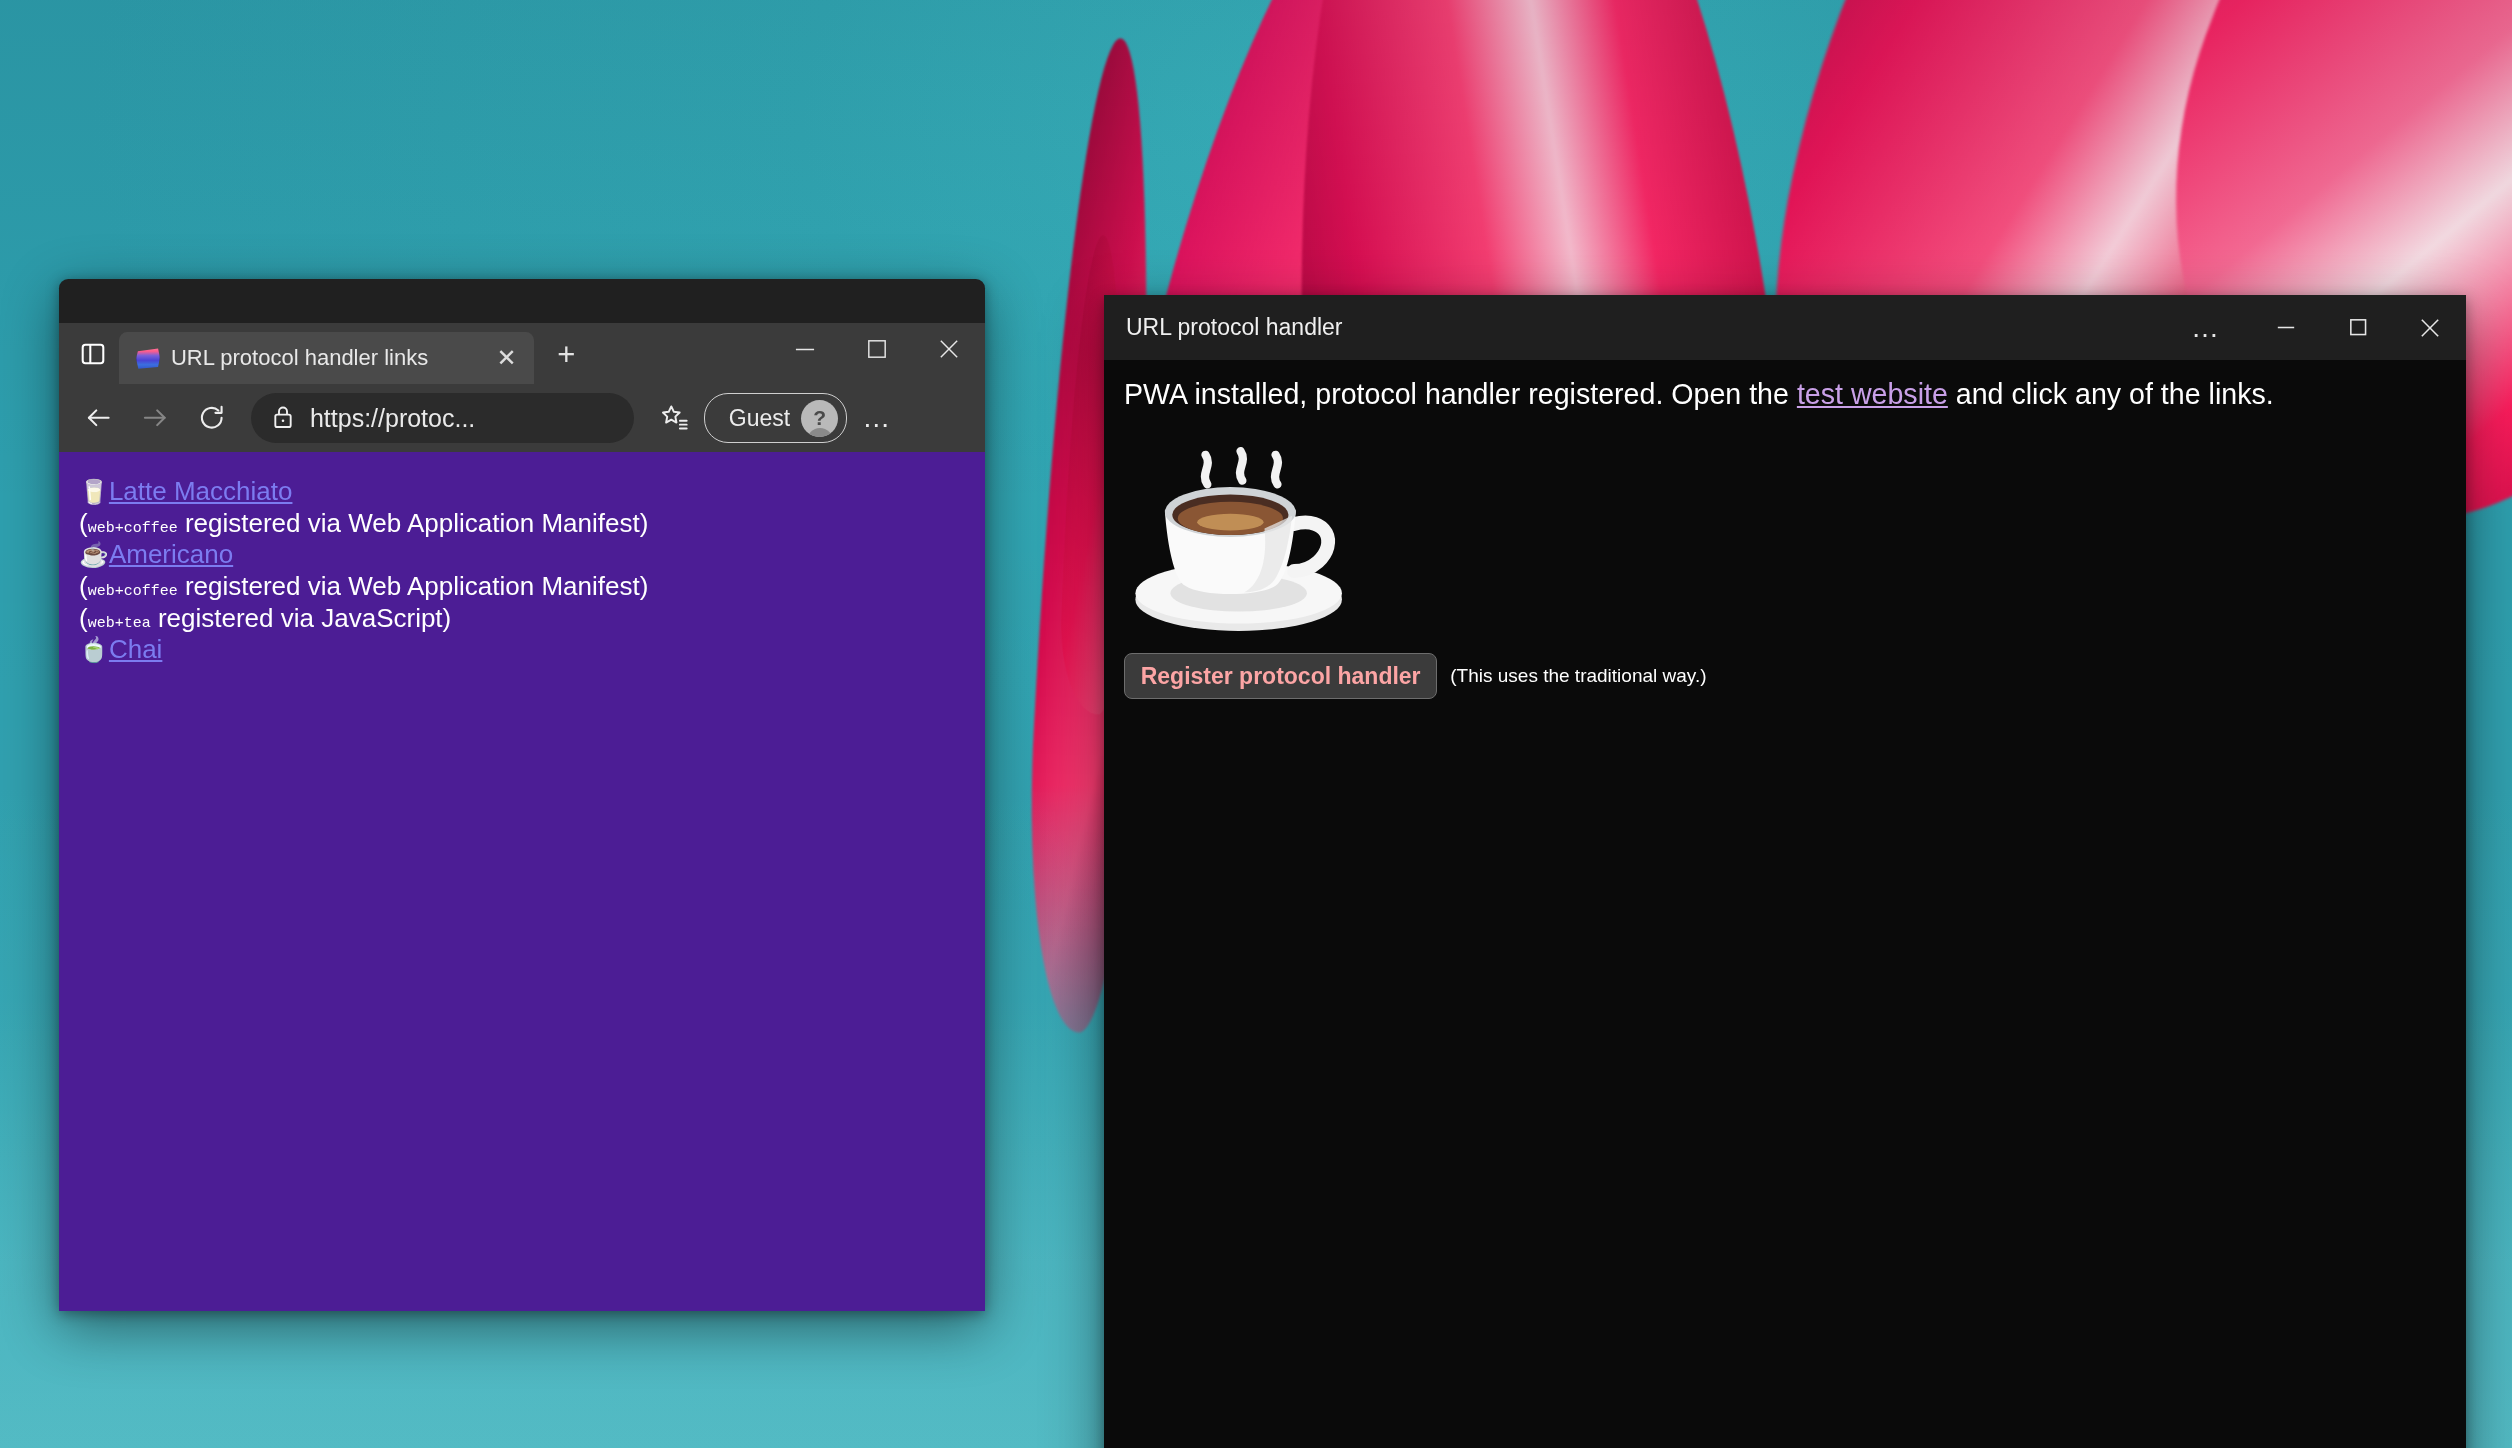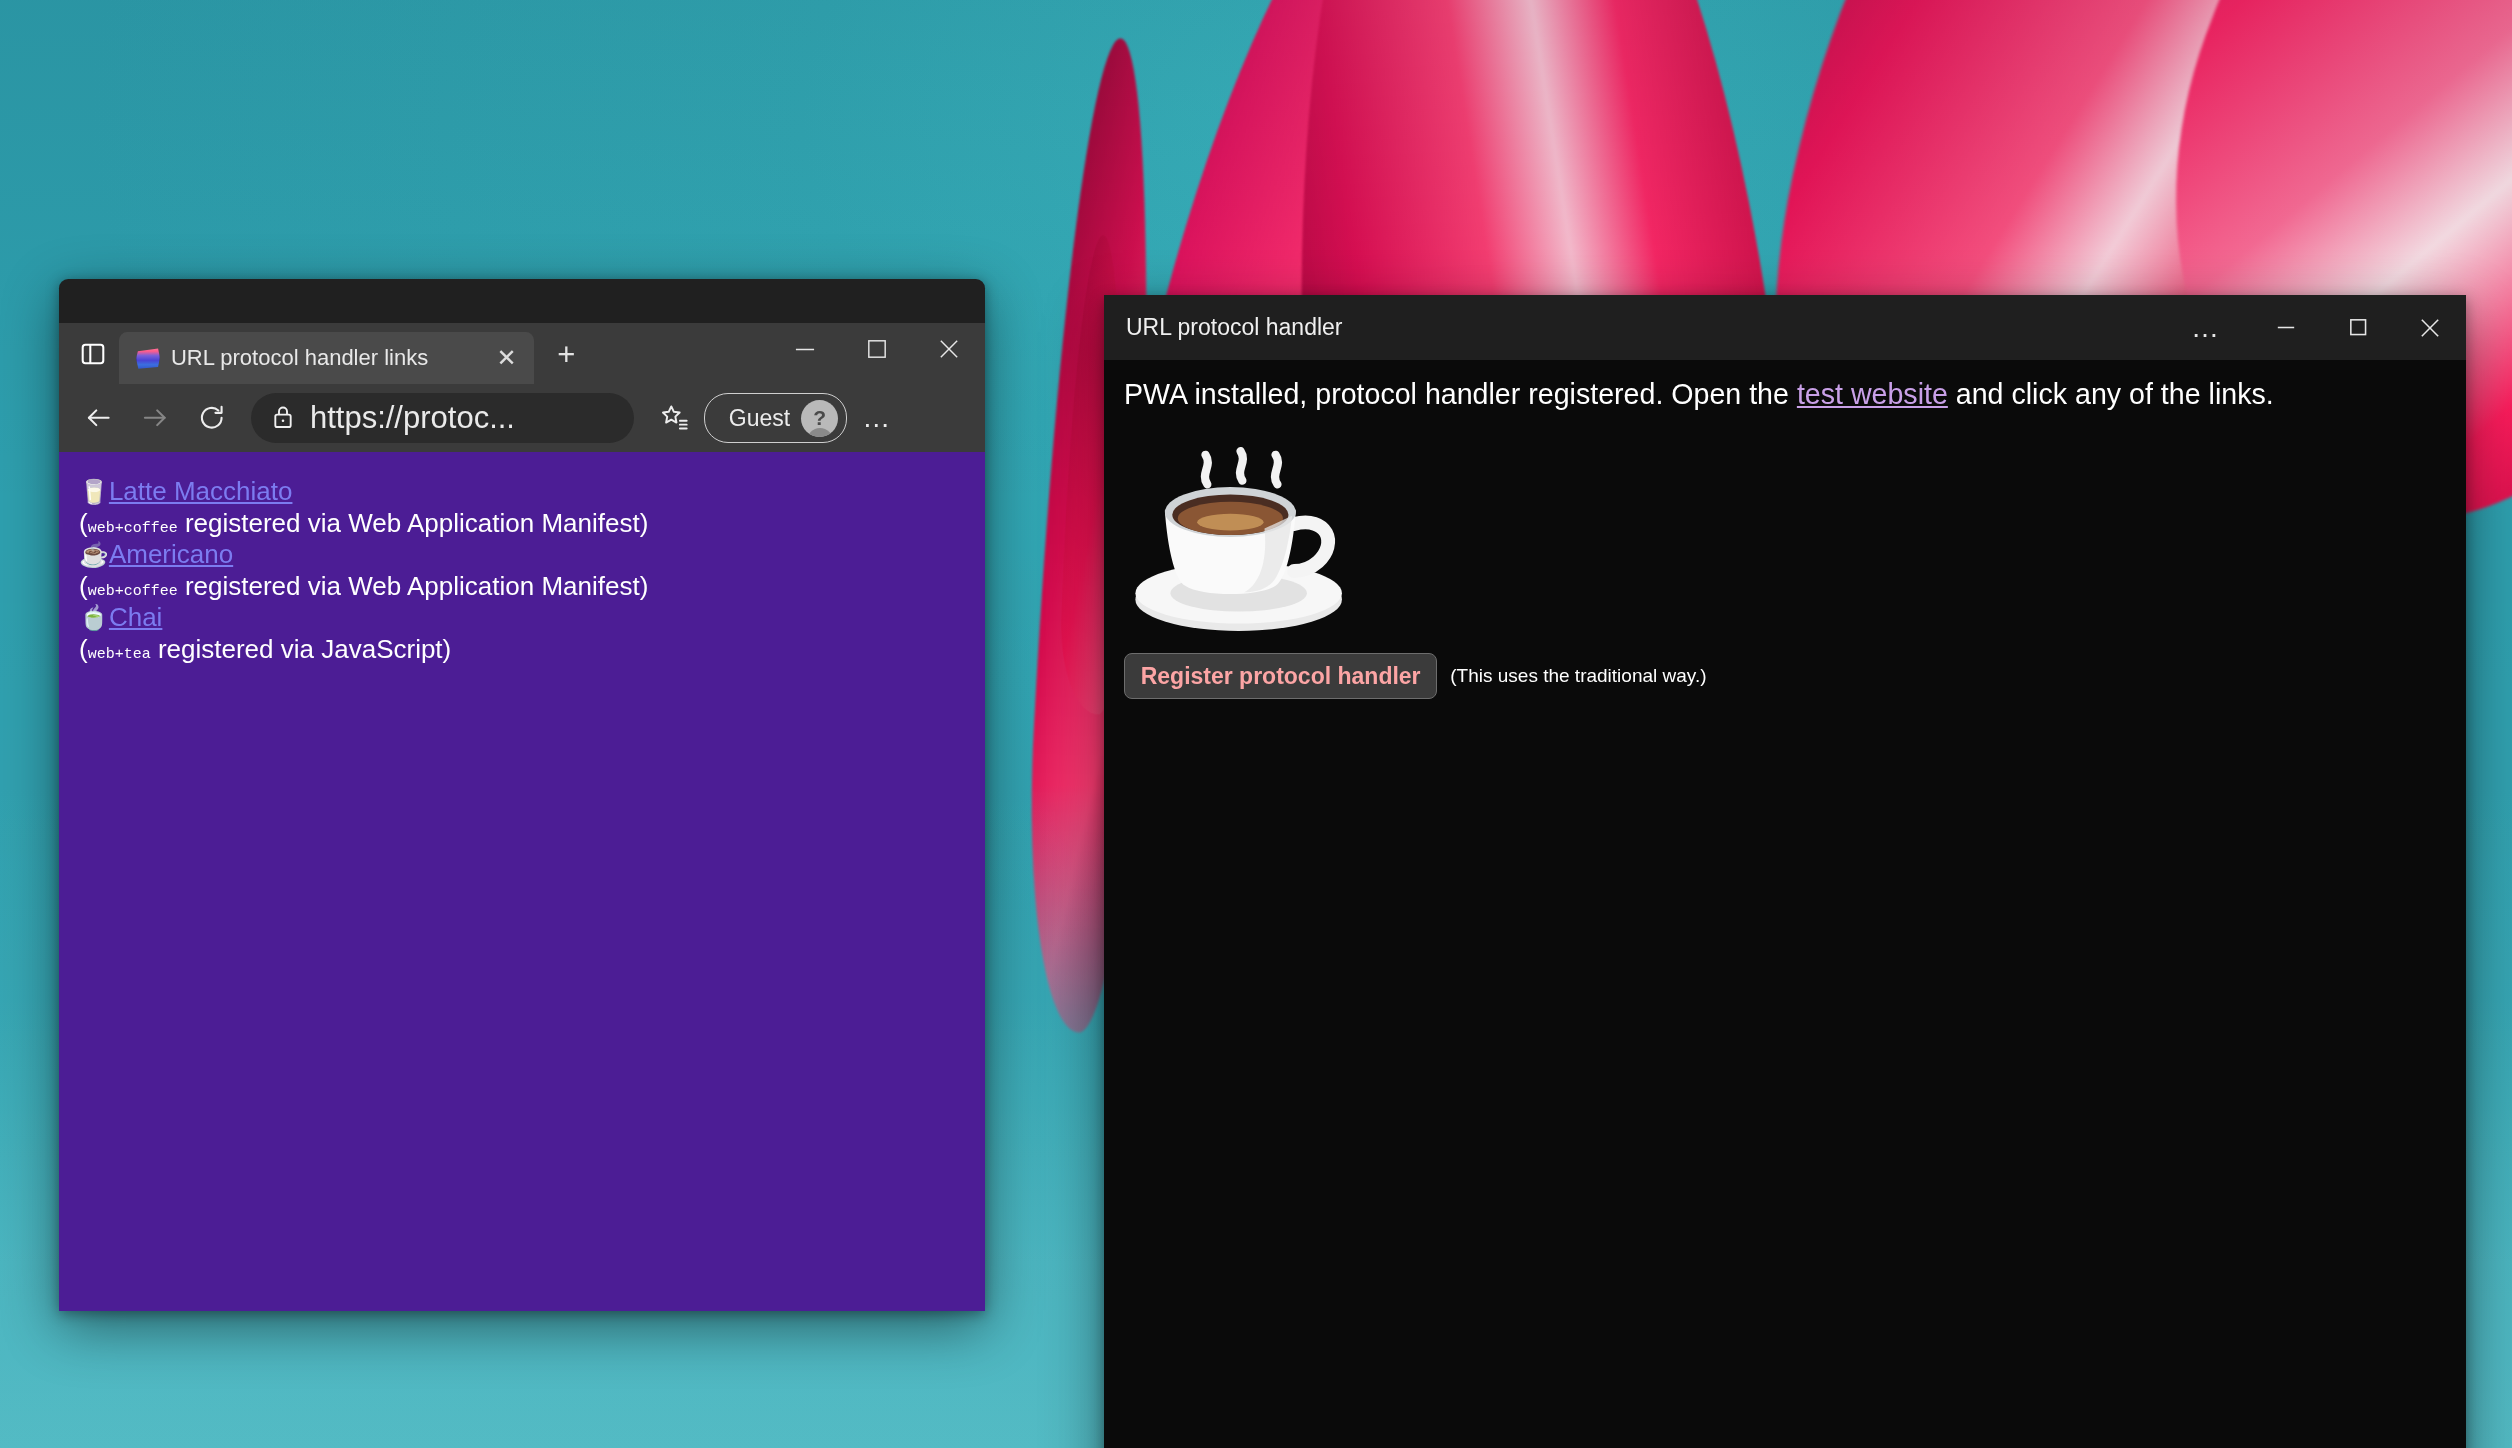--- a/index.html
+++ b/index.html
@@ -210,21 +210,21 @@
     border-radius: 25px;
     display: flex;
     align-items: center;
     padding: 0 20px;
     gap: 14.7px;
     cursor: text;
     max-width: 343px;
   }
   .omnibox-url {
     color: #eaeaea;
-    font-size: 31px;
+    font-size: 25px;
     white-space: nowrap;
     overflow: hidden;
   }
   .guest-pill {
     display: flex;
     align-items: center;
     gap: 11px;
     height: 48px;
     padding: 0 7.4px 0 24px;
     border: 1.8px solid #cfcfcf;
@@ -463,25 +463,25 @@
         <span>(</span><span class="mono">web+coffee</span><span> registered via Web Application Manifest)</span>
       </div>
 
       <div class="doc-line doc-link-row">
         <span class="doc-emoji">☕</span><a class="doc-link">Americano</a>
       </div>
       <div class="doc-line">
         <span>(</span><span class="mono">web+coffee</span><span> registered via Web Application Manifest)</span>
       </div>
 
+      <div class="doc-line">
+        <span>(</span><span class="mono">web+tea</span><span> registered via JavaScript)</span>
+      </div>
       <div class="doc-line doc-link-row">
         <span class="doc-emoji">🍵</span><a class="doc-link">Chai</a>
-      </div>
-      <div class="doc-line">
-        <span>(</span><span class="mono">web+tea</span><span> registered via JavaScript)</span>
       </div>
 
     </div>
   </div>
 
   <div class="window" id="pwa-window">
 
     <div class="pwa-titlebar">
       <span class="pwa-title">URL protocol handler</span>
       <div class="pwa-caption">

